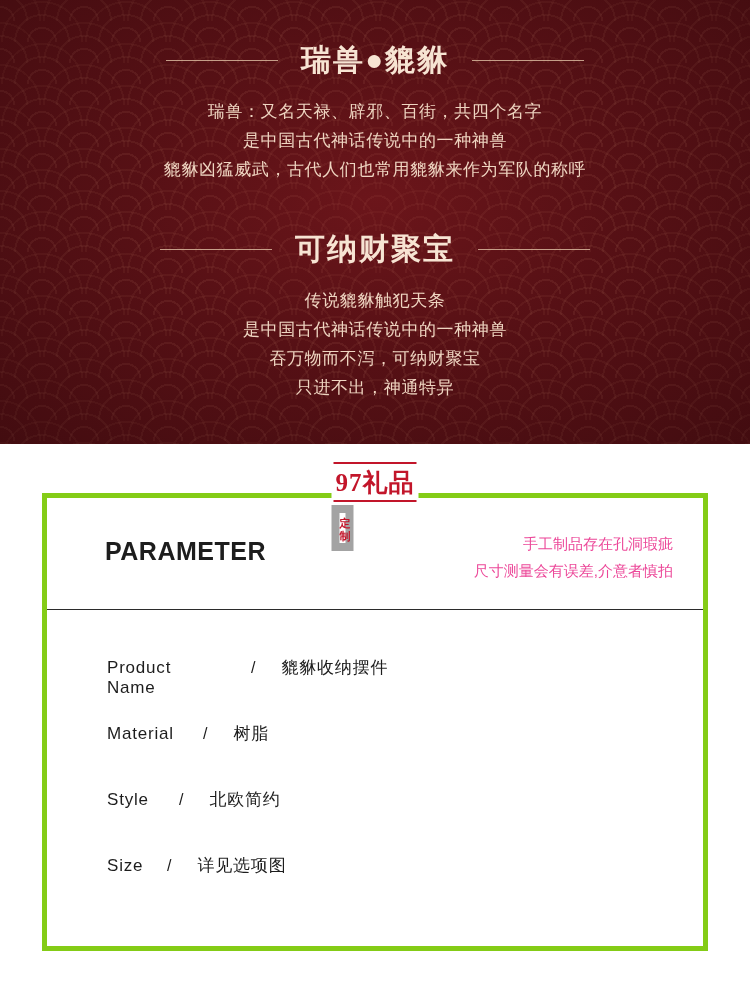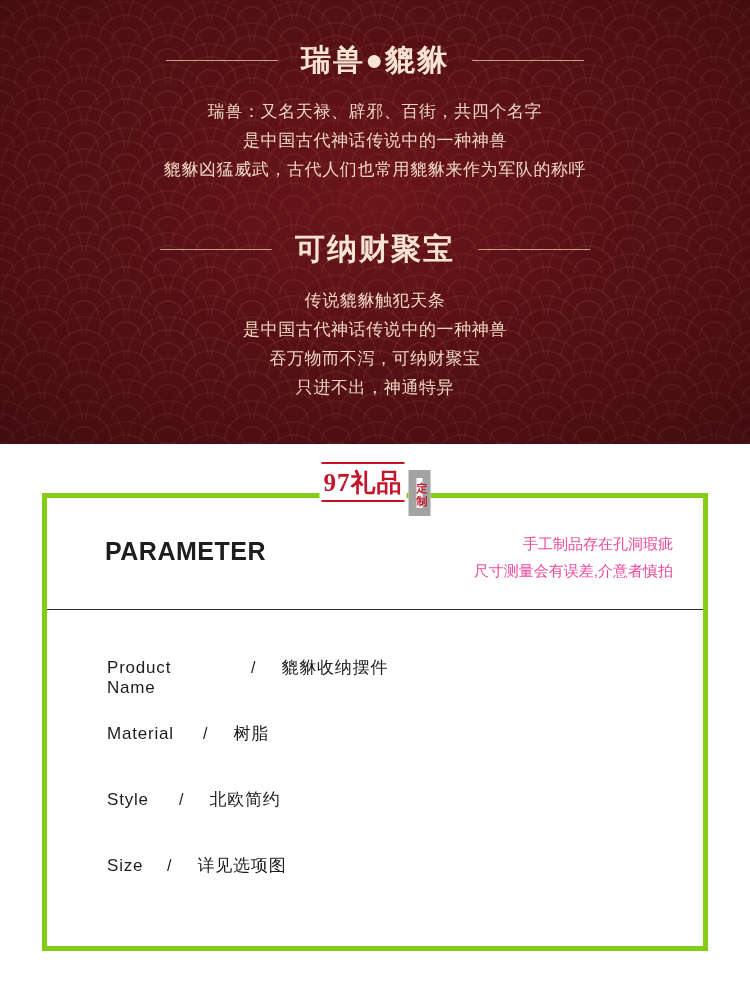--- a/index.html
+++ b/index.html
@@ -131,20 +131,21 @@
   
   .brand-stamp {
     position: absolute;
     left: 50%;
     transform: translateX(-50%);
     top: 22px;
     z-index: 5;
     display: flex;
     align-items: flex-start;
     gap: 2px;
+    flex-direction: column;
   }
   .brand-text {
     font-family: "Liberation Serif", serif;
     font-size: 25px;
     font-weight: bold;
     color: #c2152a;
     letter-spacing: 1px;
     background: #fff;
     padding: 0 4px;
     position: relative;

